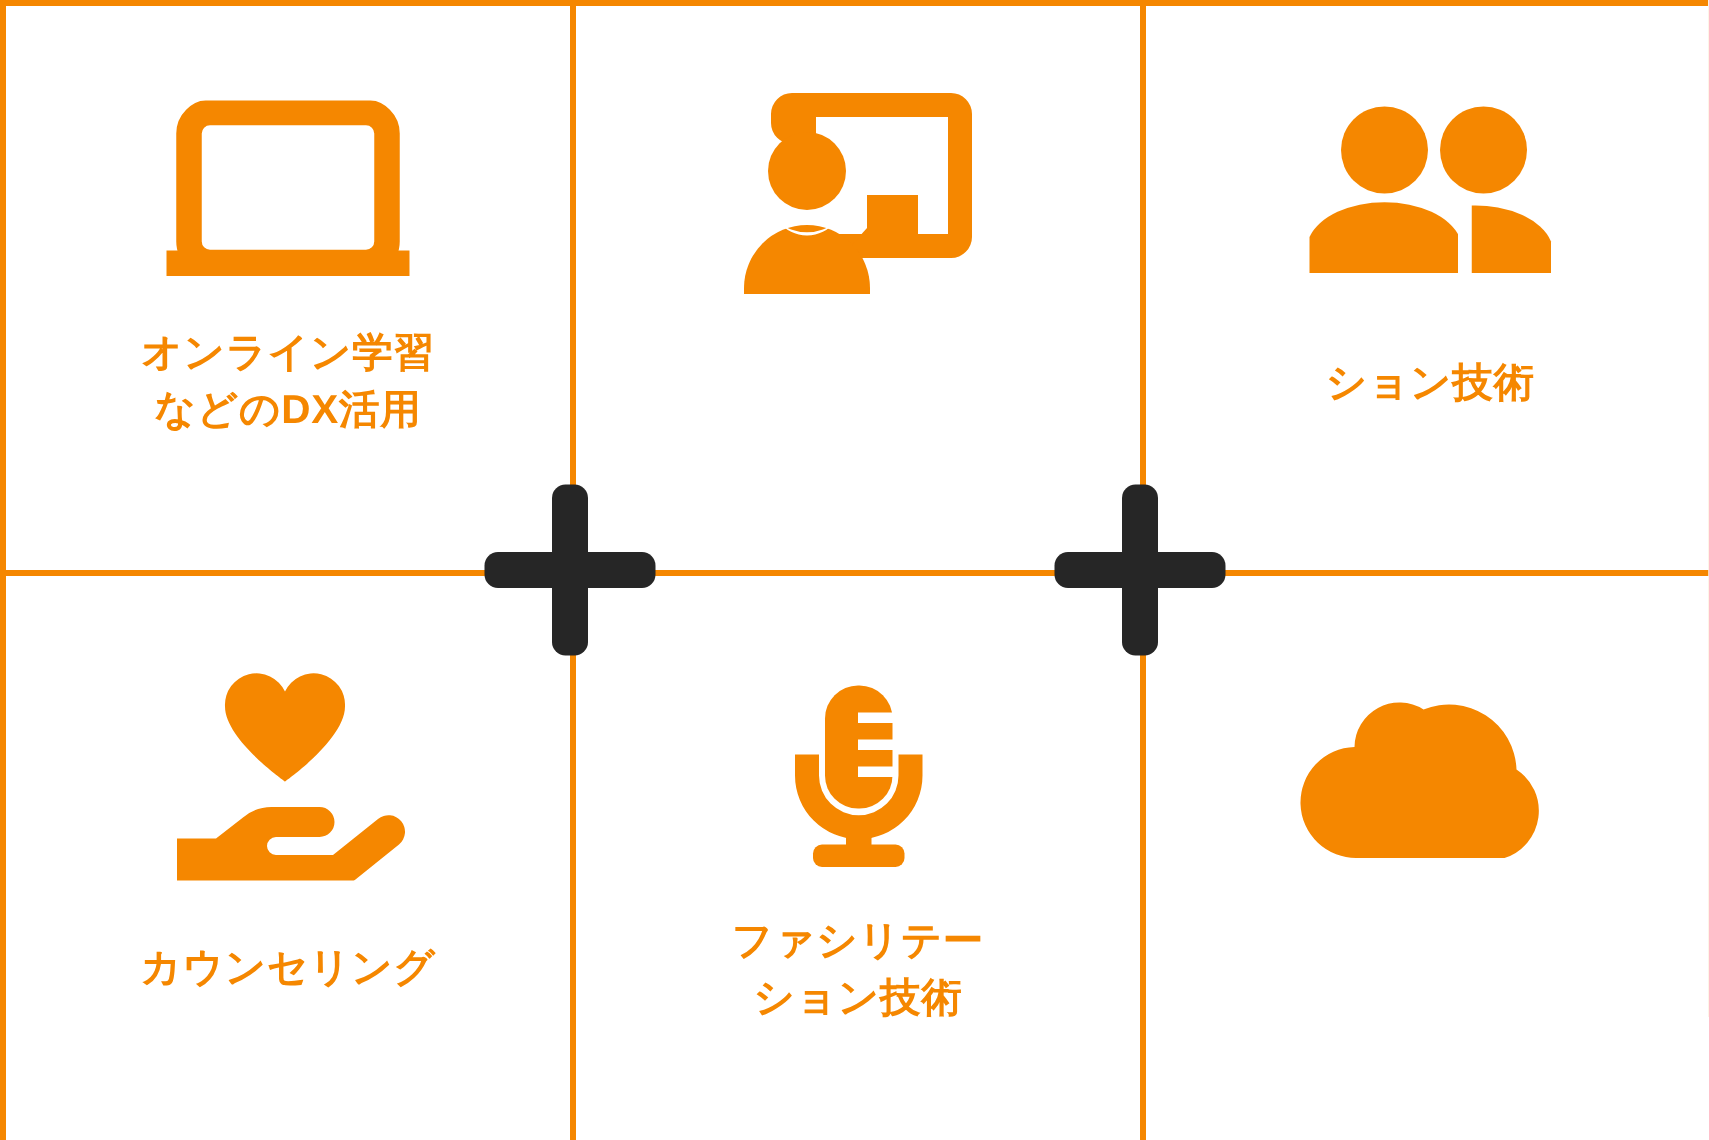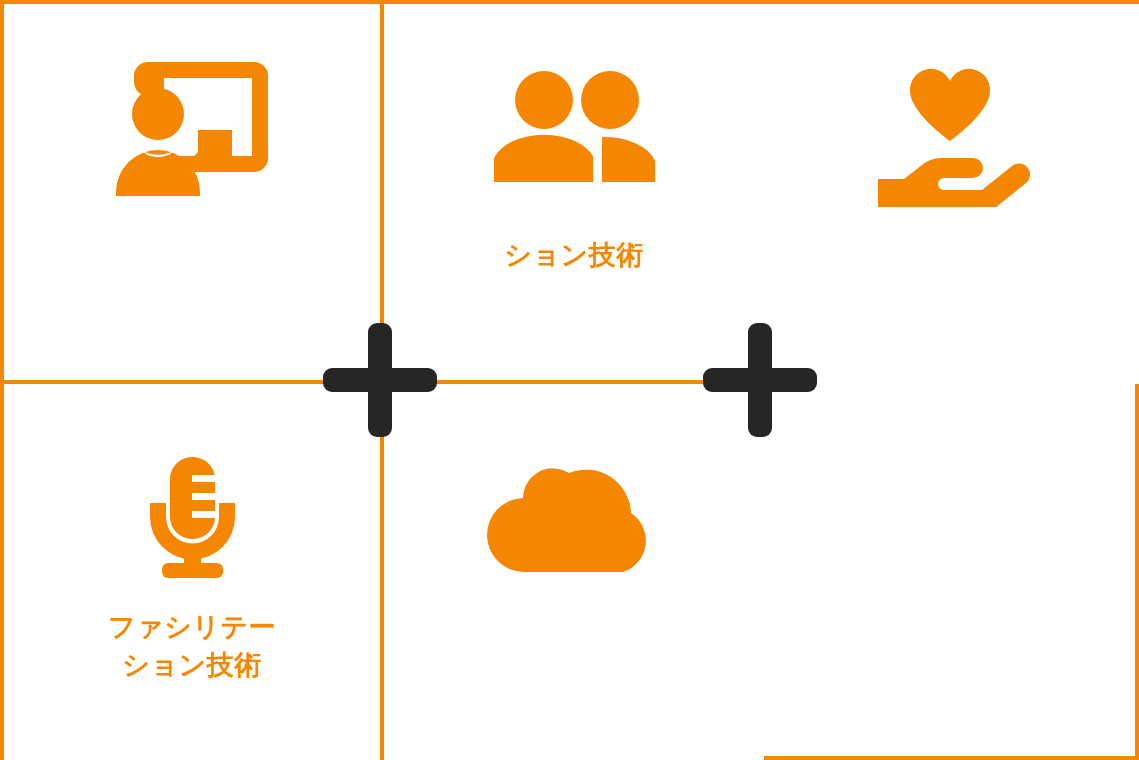--- a/index.html
+++ b/index.html
@@ -104,20 +104,30 @@
     margin-left: -12px;
   }
 </style>
 </head>
 <body>
 
 <div id="stage">
 
   <div class="grid">
 
+    <div class="cell row1 col1">
+      <div class="icon-wrap">
+        <svg width="170" height="120" viewBox="0 0 170 120">
+          <rect x="19" y="8" width="132" height="100" rx="14" ry="14" fill="none" stroke="#F58700" stroke-width="17"></rect>
+          <rect x="4" y="100" width="162" height="17" fill="#F58700"></rect>
+        </svg>
+      </div>
+      <div class="cell-label">オンライン学習
+などのDX活用</div>
+    </div>
 
     <div class="cell row1 col2">
       <div class="icon-wrap">
         <svg width="180" height="150" viewBox="0 0 180 150">
 
           <path d="M46 10 H152 a14 14 0 0 1 14 14 V106 a14 14 0 0 1 -14 14 H62 V104 H150 V26 H62 V44 H46 a14 14 0 0 1 -14 -14 V24 a14 14 0 0 1 14 -14 Z" fill="#F58700"></path>
 
           <rect x="96" y="78" width="34" height="28" fill="#F58700"></rect>
           <path d="M78 120 L96 100 L96 120 Z" fill="#F58700"></path>
 
@@ -143,20 +153,21 @@
       <div class="cell-label label-pad">ション技術</div>
     </div>
 
     <div class="cell row2 col1">
       <div class="icon-wrap">
         <svg width="160" height="140" viewBox="0 0 160 140">
           <path d="M78 74 C78 74 38 46 38 24 A21 21 0 0 1 78 14 A21 21 0 0 1 118 24 C118 46 78 74 78 74 Z" fill="#F58700"></path>
           <path d="M6 112 h26 l18 -14 a30 30 0 0 1 19 -7 h32 a10 10 0 0 1 0 20 H72 a6 6 0 0 0 0 12 h38 l30 -24 a11 11 0 0 1 14 17 l-46 37 H6 Z" fill="#F58700"></path>
         </svg>
       </div>
+      <div class="cell-label label-pad">カウンセリング</div>
     </div>
 
     <div class="cell row2 col2">
       <div class="icon-wrap">
         <svg width="105" height="125" viewBox="0 0 105 125">
           <rect x="30" y="2" width="45" height="82" rx="22" ry="22" fill="#F58700"></rect>
           <rect x="52" y="20" width="25" height="7" fill="#ffffff"></rect>
           <rect x="52" y="38" width="25" height="7" fill="#ffffff"></rect>
           <rect x="52" y="56" width="25" height="7" fill="#ffffff"></rect>
           <path d="M10 48 v14 a42 42 0 0 0 85 0 V48 h-16 v14 a26 26 0 0 1 -53 0 V48 Z" fill="#F58700"></path>

